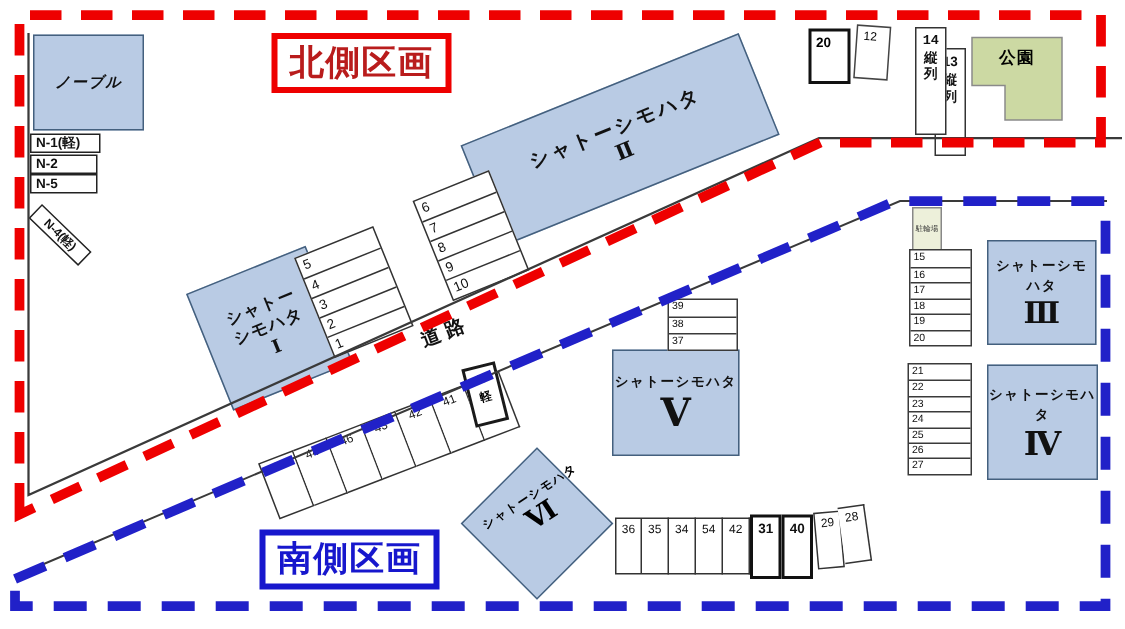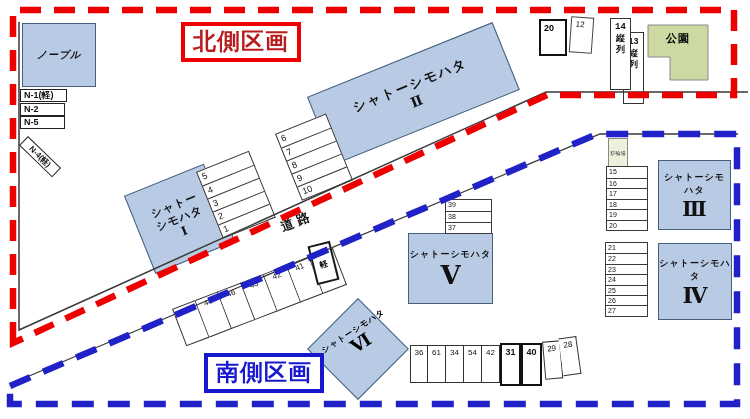--- a/index.html
+++ b/index.html
@@ -93,21 +93,21 @@
   #bottomrow .bold { width:21px; height:43px; border:2px solid #111; border-left:2px solid #111; font-size:9px; font-weight:bold; transform:translateY(-2px); }
   #bottomrow .c7 { margin-left:2px; border-left:1.2px solid #333; transform:rotate(-5deg) translateY(-4px); }
   #bottomrow .c8 { transform:rotate(-8deg) translateY(-8px); }
 
   
   #roadlabel { left:278px; top:219px; transform:rotate(-21deg); transform-origin:top left; font-size:13px; font-weight:bold; letter-spacing:4px; color:#111; z-index:3; position:absolute; }
 
   
   .sect { position:absolute; background:#fff; font-size:23px; font-weight:bold; letter-spacing:1px; padding:3px 8px 4px; z-index:6; line-height:1.1; }
   #northTitle { left:181px; top:22px; border:4px solid #ee0000; color:#b91c1c; }
-  #southTitle { left:204px; top:353px; border:4px solid #1717cd; color:#1717cd; }
+  #southTitle { left:173px; top:353px; border:4px solid #1717cd; color:#1717cd; }
 
   
   #parksvg { left:0; top:0; z-index:1; position:absolute; }
   #overlay { left:0; top:0; z-index:5; position:absolute; pointer-events:none; }
 </style>
 </head>
 <body>
 
 <div id="stage">
 
@@ -218,21 +218,21 @@
     <div class="dcell">40</div>
   </div>
 
   <div id="sp47">
     <div>47</div>
     <div>軽</div>
   </div>
 
   <div id="bottomrow">
     <div class="bcell c0">36</div>
-    <div class="bcell c1">61</div>
+    <div class="bcell c1">35</div>
     <div class="bcell c2">34</div>
     <div class="bcell c3">54</div>
     <div class="bcell c4">42</div>
     <div class="bcell bold c5">31</div>
     <div class="bcell bold c6">40</div>
     <div class="bcell c7">29</div>
     <div class="bcell c8">28</div>
   </div>
 
   <div id="roadlabel">道路</div>

